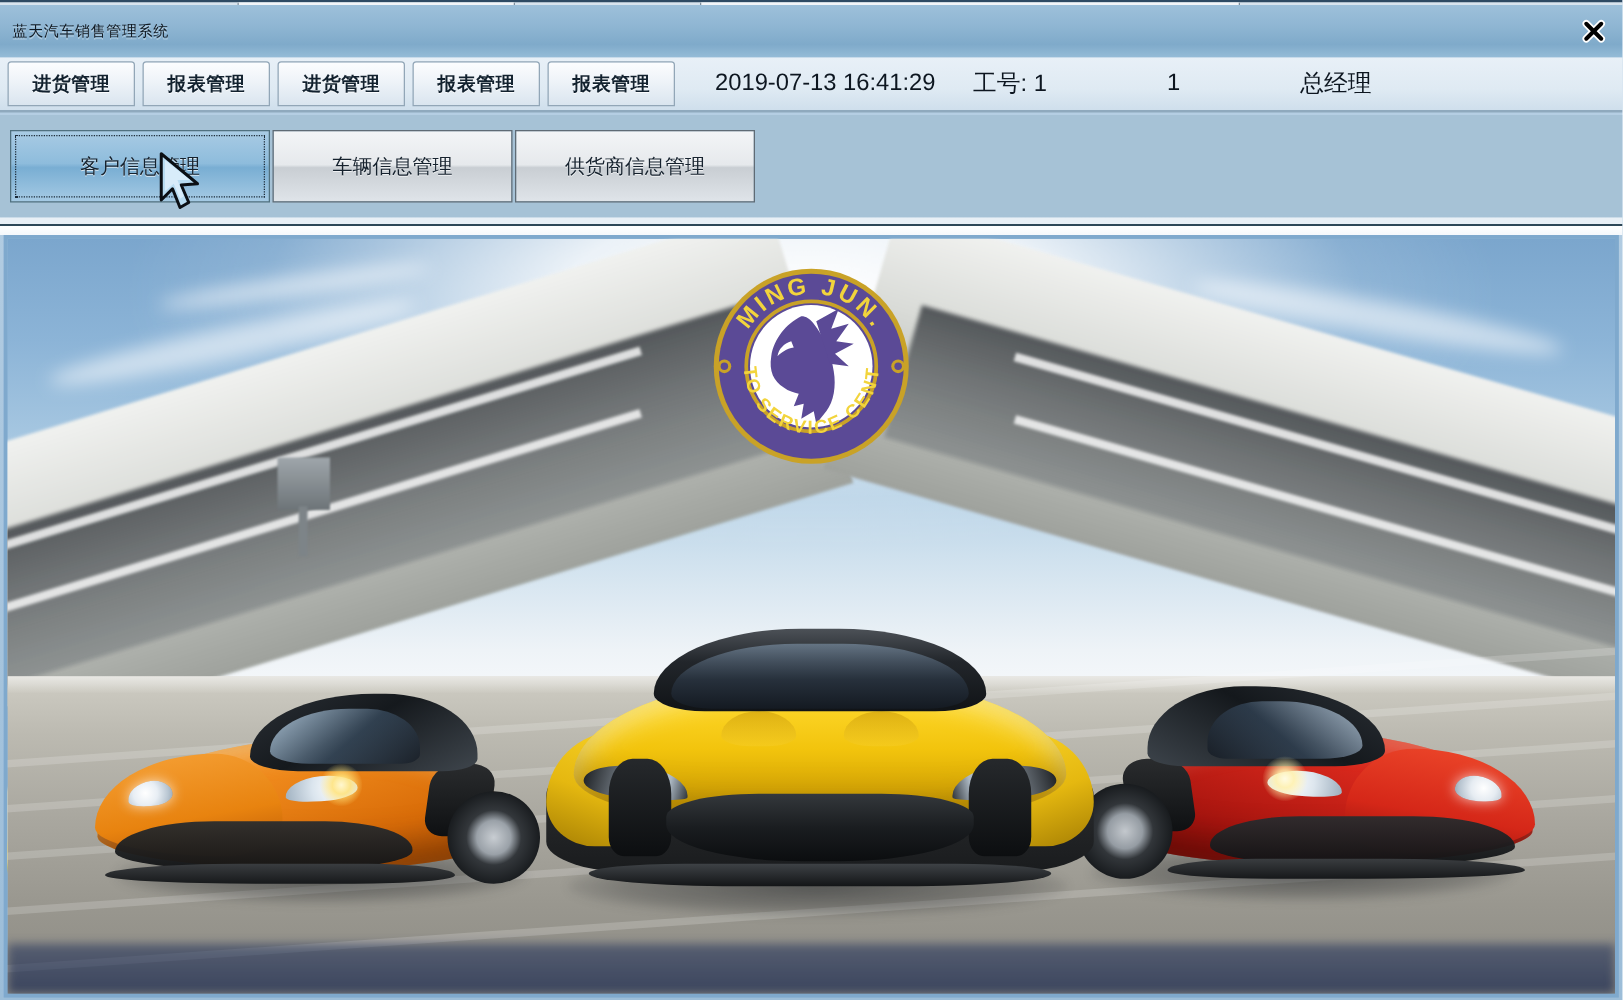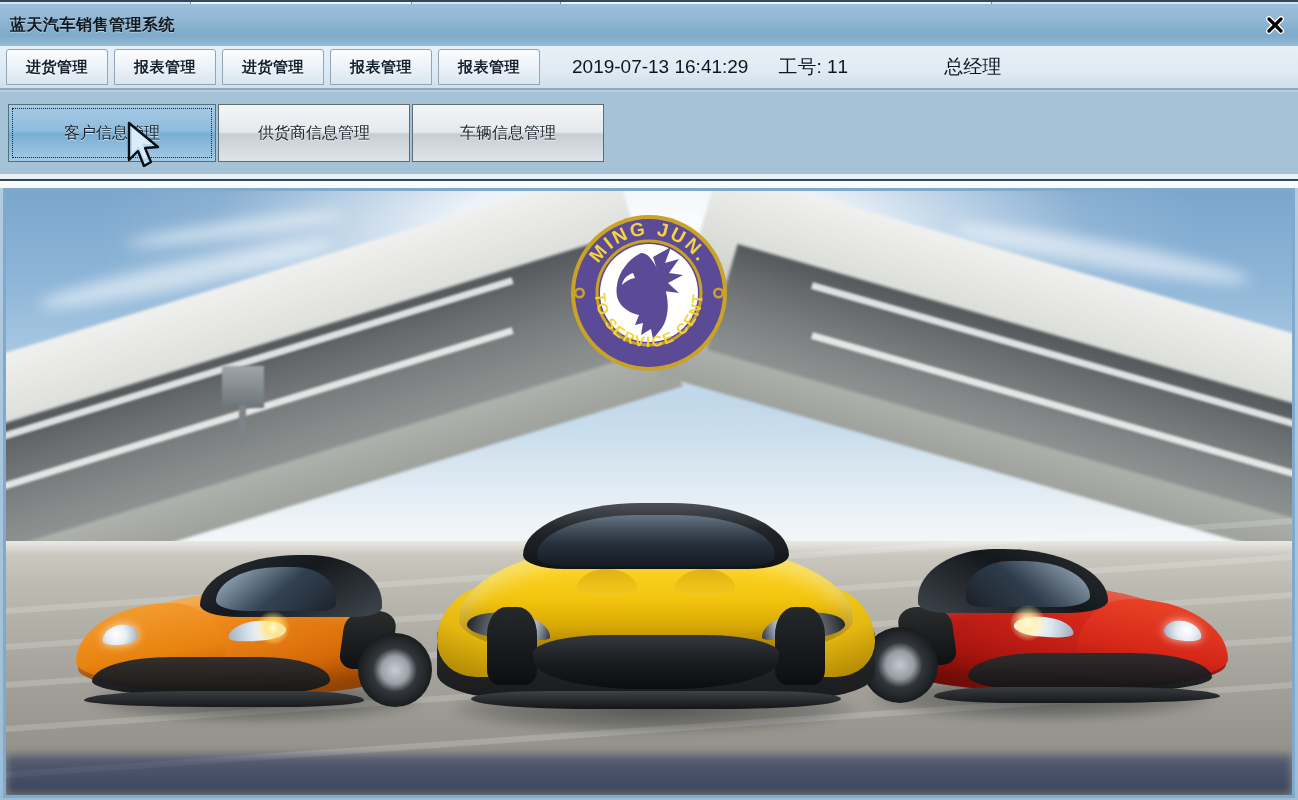--- a/index.html
+++ b/index.html
@@ -45,22 +45,22 @@
     top: 2px; left: 0;
     width: 1298px;
     height: 42px;
     background: linear-gradient(to bottom, #9dc0da 0%, #8fb6d3 40%, #7faaca 75%, #95bcd7 100%);
     display: flex;
     align-items: center;
     box-sizing: border-box;
   }
   #title-text {
     margin-left: 10px;
-    font-size: 16px;
-    font-weight: bold;
+    font-size: 12px;
+    font-weight: normal;
     color: #101820;
     letter-spacing: 0.5px;
     text-shadow: 0 1px 0 rgba(255,255,255,0.35);
     white-space: nowrap;
   }
   #close-button {
     position: absolute;
     right: 8px;
     top: 7px;
     width: 30px;
@@ -118,21 +118,21 @@
   #header-info {
     margin-left: 32px;
     display: flex;
     align-items: center;
     height: 42px;
     font-size: 19px;
     color: #0d1620;
     white-space: nowrap;
   }
   #header-info .hi-datetime { margin-right: 30px; }
-  #header-info .hi-empno   { }
+  #header-info .hi-empno   { margin-right: 96px; }
   #header-info .hi-id      { margin-right: 96px; }
   #header-info .hi-role    { margin-right: 0; }
 
   
   #sub-toolbar {
     position: absolute;
     top: 90px; left: 0;
     width: 1298px;
     height: 82px;
     background: #a6c2d6;
@@ -631,24 +631,24 @@
       <span class="hi-id">1</span>
       <span class="hi-role">总经理</span>
     </div>
   </div>
 
   <div id="sub-toolbar">
     <div class="tool-button selected">
       <span>客户信息管理</span>
     </div>
     <div class="tool-button">
+      <span>车辆信息管理</span>
+    </div>
+    <div class="tool-button">
       <span>供货商信息管理</span>
-    </div>
-    <div class="tool-button">
-      <span>车辆信息管理</span>
     </div>
   </div>
 
   <div id="toolbar-rule"></div>
 
   <div id="content-panel">
     <div id="hero-image">
 
       <div class="sky"></div>
 

